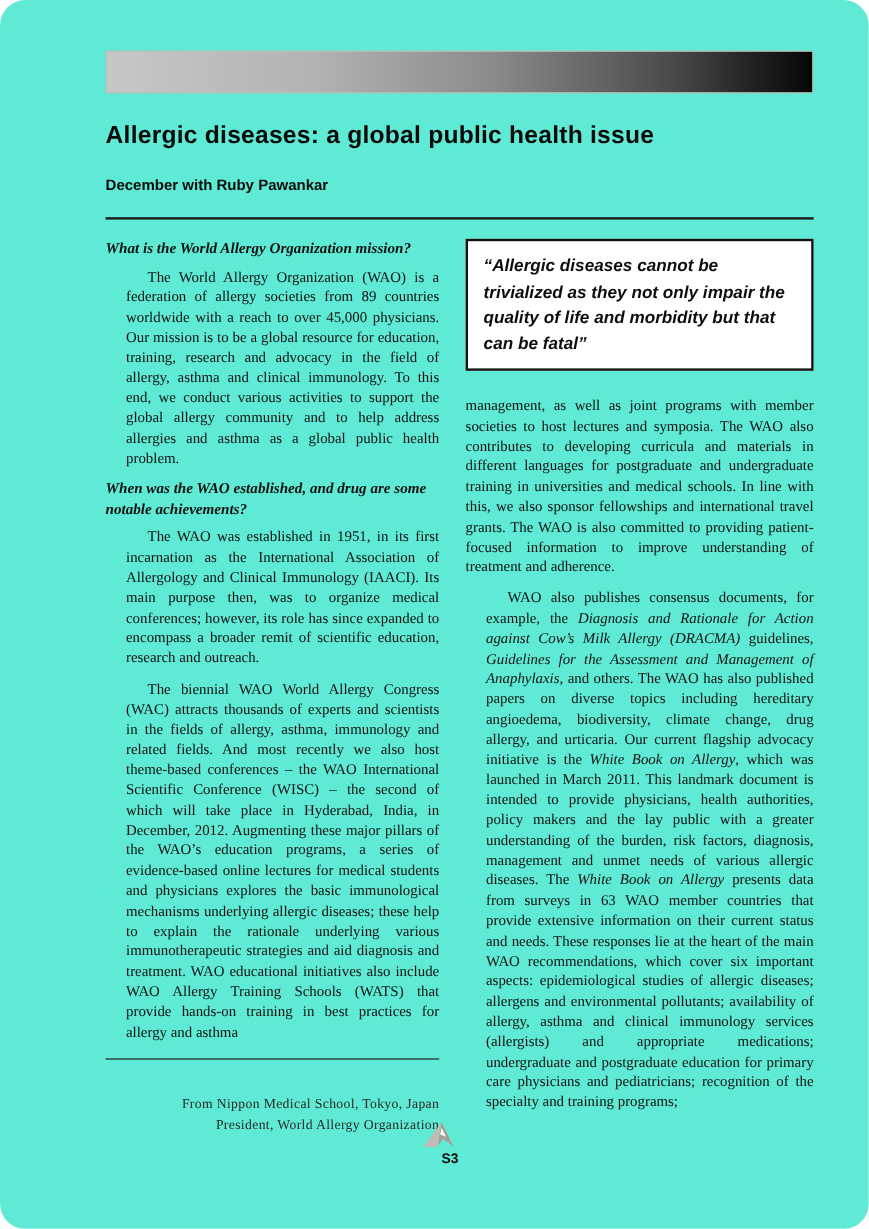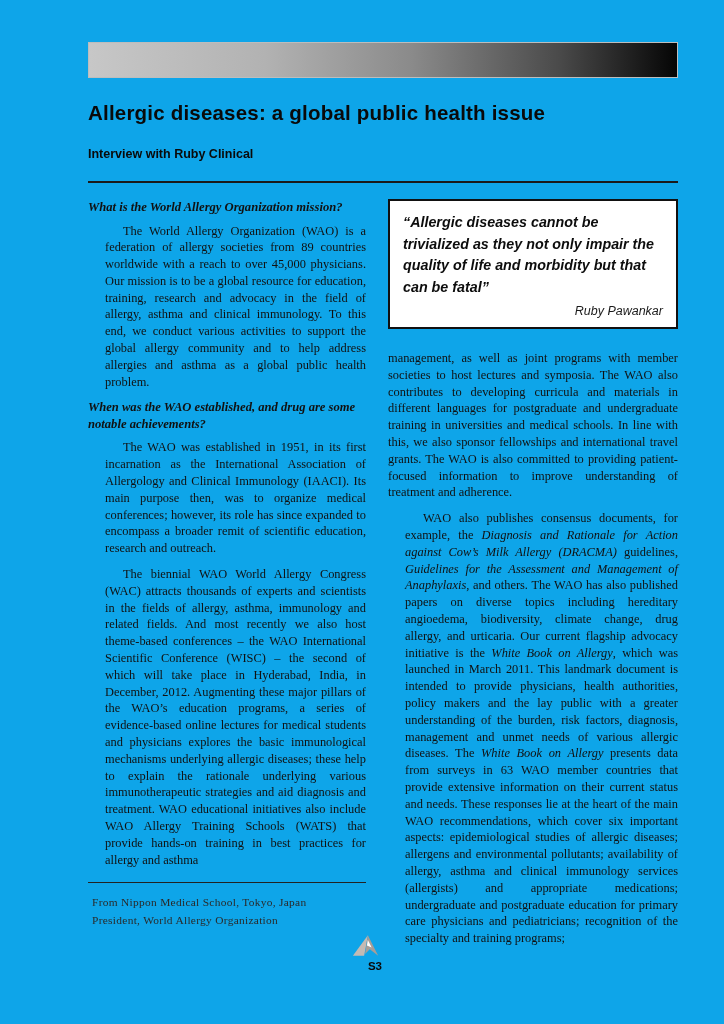--- a/index.html
+++ b/index.html
@@ -5,22 +5,23 @@
   * { margin: 0; padding: 0; box-sizing: border-box; }
   html, body { background: #ffffff; }
   body {
     width: 724px; height: 1024px;
     position: relative;
     font-family: "Liberation Serif", serif;
     color: #111;
   }
   .page {
     position: absolute; inset: 0;
-    background: #0ea5e9;
+    background: #5eead4;
     overflow: hidden;
+    border-radius: 21px;
   }
   .gradient-bar {
     position: absolute; left: 88px; top: 42px;
     width: 590px; height: 36px;
     background: linear-gradient(to right, #c7c7c7 0%, #b2b2b2 30%, #8a8a8a 55%, #4a4a4a 80%, #050505 100%);
     border: 1px solid #bdbdbd;
   }
   .article-title {
     position: absolute; left: 88px; top: 101px; width: 590px;
     font-family: "Liberation Sans", sans-serif;
@@ -51,22 +52,22 @@
   .body-par {
     font-size: 12.4px; line-height: 16.8px;
     margin: 0 0 9px 0;
   }
   .body-par.indent { text-indent: 18px; margin-left: 17px; }
   .q2 { margin-top: 3px; }
 
   .footnote {
     margin-top: 14px;
     border-top: 1.2px solid #222;
-    padding-top: 10px;
-    text-align: left;
+    padding-top: 28px;
+    text-align: right;
   }
   .footnote-line {
     font-size: 11.4px; line-height: 18px;
     color: #2a2a2a; letter-spacing: 0.3px;
     padding-left: 4px;
   }
 
   .quote-box {
     border: 2px solid #111;
     padding: 11px 13px 9px 13px;
@@ -99,39 +100,38 @@
   i { font-style: italic; }
 </style>
 </head>
 <body>
 
 <div class="page">
 
   <div class="gradient-bar"></div>
 
   <h1 class="article-title">Allergic diseases: a global public health issue</h1>
-  <div class="article-subtitle">Interview with Ruby Clinical</div>
+  <div class="article-subtitle">December with Ruby Pawankar</div>
   <div class="header-rule"></div>
 
   <div class="col col-left">
     <h2 class="question">What is the World Allergy Organization mission?</h2>
     <p class="body-par indent">The World Allergy Organization (WAO) is a federation of allergy societies from 89 countries worldwide with a reach to over 45,000 physicians. Our mission is to be a global resource for education, training, research and advocacy in the field of allergy, asthma and clinical immunology. To this end, we conduct various activities to support the global allergy community and to help address allergies and asthma as a global public health problem.</p>
     <h2 class="question q2">When was the WAO established, and drug are some notable achievements?</h2>
     <p class="body-par indent">The WAO was established in 1951, in its first incarnation as the International Association of Allergology and Clinical Immunology (IAACI). Its main purpose then, was to organize medical conferences; however, its role has since expanded to encompass a broader remit of scientific education, research and outreach.</p>
     <p class="body-par indent">The biennial WAO World Allergy Congress (WAC) attracts thousands of experts and scientists in the fields of allergy, asthma, immunology and related fields. And most recently we also host theme-based conferences – the WAO International Scientific Conference (WISC) – the second of which will take place in Hyderabad, India, in December, 2012. Augmenting these major pillars of the WAO’s education programs, a series of evidence-based online lectures for medical students and physicians explores the basic immunological mechanisms underlying allergic diseases; these help to explain the rationale underlying various immunotherapeutic strategies and aid diagnosis and treatment. WAO educational initiatives also include WAO Allergy Training Schools (WATS) that provide hands-on training in best practices for allergy and asthma</p>
     <div class="footnote">
       <div class="footnote-line">From Nippon Medical School, Tokyo, Japan</div>
       <div class="footnote-line">President, World Allergy Organization</div>
     </div>
   </div>
 
   <div class="col col-right">
     <div class="quote-box">
       <div class="quote-text">“Allergic diseases cannot be trivialized as they not only impair the quality of life and morbidity but that can be fatal”</div>
-      <div class="quote-attr">Ruby Pawankar</div>
     </div>
     <p class="body-par">management, as well as joint programs with member societies to host lectures and symposia. The WAO also contributes to developing curricula and materials in different languages for postgraduate and undergraduate training in universities and medical schools. In line with this, we also sponsor fellowships and international travel grants. The WAO is also committed to providing patient-focused information to improve understanding of treatment and adherence.</p>
     <p class="body-par indent"><span>WAO also publishes consensus documents, for example, the </span><i>Diagnosis and Rationale for Action against Cow’s Milk Allergy (DRACMA)</i><span> guidelines, </span><i>Guidelines for the Assessment and Management of Anaphylaxis</i><span>, and others. The WAO has also published papers on diverse topics including hereditary angioedema, biodiversity, climate change, drug allergy, and urticaria. Our current flagship advocacy initiative is the </span><i>White Book on Allergy</i><span>, which was launched in March 2011. This landmark document is intended to provide physicians, health authorities, policy makers and the lay public with a greater understanding of the burden, risk factors, diagnosis, management and unmet needs of various allergic diseases. The </span><i>White Book on Allergy</i><span> presents data from surveys in 63 WAO member countries that provide extensive information on their current status and needs. These responses lie at the heart of the main WAO recommendations, which cover six important aspects: epidemiological studies of allergic diseases; allergens and environmental pollutants; availability of allergy, asthma and clinical immunology services (allergists) and appropriate medications; undergraduate and postgraduate education for primary care physicians and pediatricians; recognition of the specialty and training programs;</span></p>
   </div>
 
   <svg class="footer-logo" viewBox="0 0 32 24" aria-hidden="true">
     <polygon points="2,23 18,1 14,23" fill="#c4bab4"></polygon>
     <polygon points="18,1 29,23 20,16 15,21" fill="#a79d97"></polygon>
     <polygon points="18,6 22,14 17,12" fill="#ffffff"></polygon>
   </svg>

